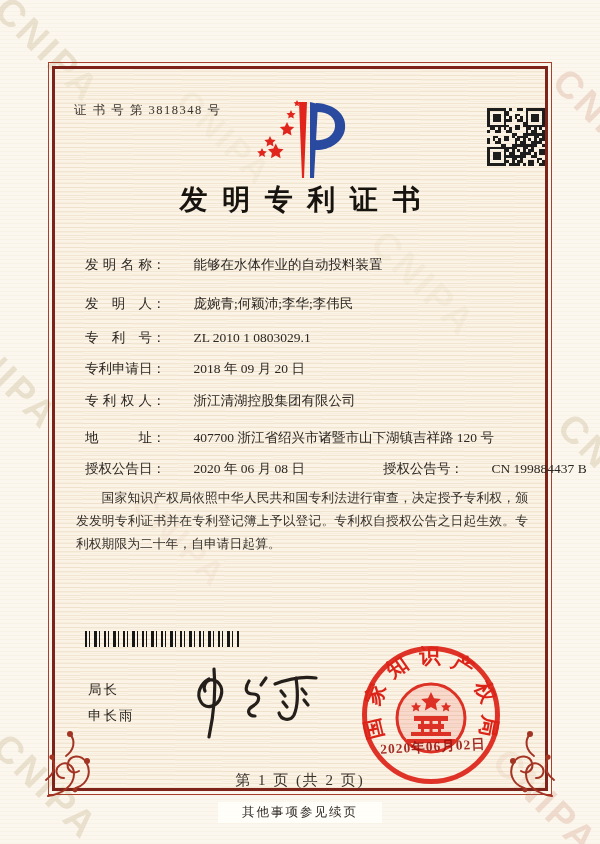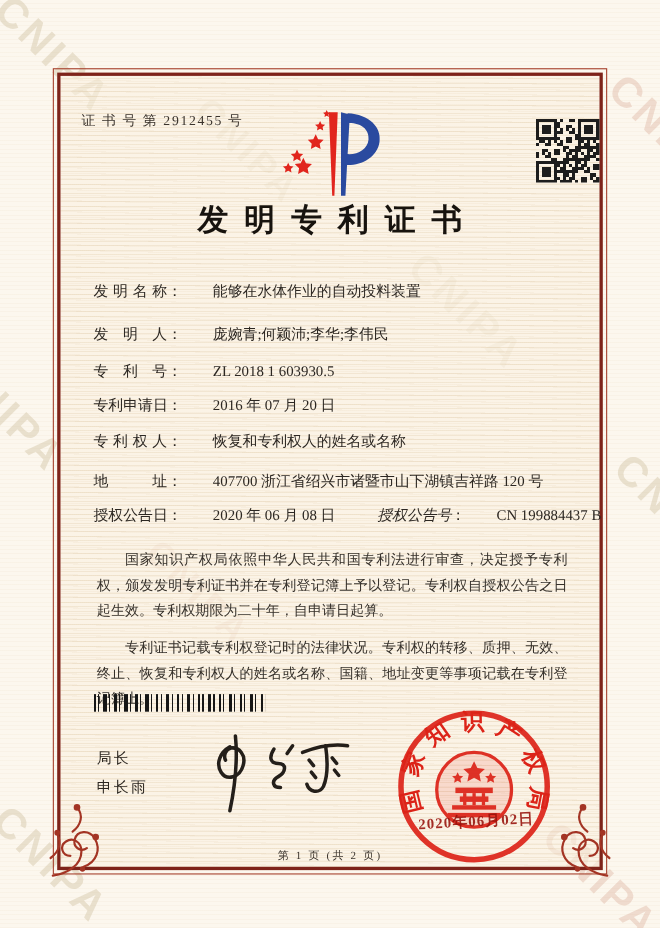--- a/index.html
+++ b/index.html
@@ -44,24 +44,24 @@
   .title{
     position:absolute;left:0;top:181px;width:600px;margin:0;text-align:center;
     font-size:28px;font-weight:700;color:#17130e;letter-spacing:.52em;text-indent:.52em;
   }
   
   .frow{position:absolute;left:85px;width:460px;font-size:13.5px;color:#2c2722;white-space:nowrap;}
   .flabel{display:inline-block;width:67px;vertical-align:top;font-size:13.5px;color:#2c2722;}
   .just{display:inline-flex;justify-content:space-between;}
   .fcolon{display:inline-block;margin-right:4px;}
   .fvalue{display:inline-block;padding-left:24px;}
-  .flabel2{display:inline-block;width:67px;margin-left:38px;font-style:italic;}
+  .flabel2{display:inline-block;width:67px;margin-left:78px;}
   
   .bodytext{position:absolute;left:76px;top:487px;width:452px;font-size:12.8px;line-height:1.78;color:#35302a;text-align:justify;}
-  .bodytext p{margin:12px;text-indent:2em;font-family:Liberation Mono, monospace;}
+  .bodytext p{margin:0;text-indent:2em;}
   
   .barcode{
     position:absolute;left:85px;top:631px;width:156px;height:16px;
     background-image:repeating-linear-gradient(90deg,#161616 0 2px,rgba(0,0,0,0) 2px 4px,#161616 4px 5px,rgba(0,0,0,0) 5px 9px,#161616 9px 12px,rgba(0,0,0,0) 12px 14px,#161616 14px 15px,rgba(0,0,0,0) 15px 19px);
   }
   
   .sign-title{position:absolute;left:88px;top:681px;font-size:13.5px;font-weight:400;color:#2b2620;letter-spacing:2px;}
   .sign-name{position:absolute;left:88px;top:707px;font-size:13.5px;font-weight:400;color:#2b2620;letter-spacing:2px;}
   .signature{position:absolute;left:175px;top:663px;width:150px;height:82px;}
   
@@ -70,21 +70,21 @@
     position:absolute;left:0;top:0;width:128px;height:128px;border:5px solid rgba(220,35,24,.92);
     border-radius:50%;box-sizing:content-box;
   }
   .seal-svg{position:absolute;left:0;top:0;width:138px;height:138px;}
   .seal-date{
     position:absolute;left:-4px;top:92px;width:150px;text-align:center;
     font-size:13.5px;font-weight:700;color:rgba(150,16,10,.88);letter-spacing:1px;
     transform:rotate(-3deg);white-space:nowrap;
   }
   
-  .pagenum{position:absolute;left:0;top:771px;width:600px;text-align:center;font-size:10px;color:#3a332c;letter-spacing:2px;}
+  .pagenum{position:absolute;left:0;top:771px;width:600px;text-align:center;font-size:15px;color:#3a332c;letter-spacing:2px;}
   .contnote{
     position:absolute;left:218px;top:802px;width:164px;height:21px;line-height:21px;text-align:center;
     font-size:12.5px;color:#2f2a24;letter-spacing:2px;background:rgba(255,254,249,.9);
   }
 </style>
 </head>
 <body>
 
 <div class="paper">
 
@@ -127,21 +127,21 @@
       </g>
       <g fill="#a33424">
         <circle cx="30" cy="6" r="3"></circle>
           <circle cx="12" cy="29" r="2.6"></circle>
         <circle cx="47" cy="33" r="3"></circle>
           <circle cx="35" cy="62" r="2.4"></circle>
       </g>
     </svg>
   </div>
 
-  <div class="cert-no">证 书 号 第 2912455 号</div>
+  <div class="cert-no">证 书 号 第 3818348 号</div>
 
   <div class="qr"><svg viewBox="0 0 21 21" width="100%" height="100%" shape-rendering="crispEdges" fill="#1d1d1d">
         <rect x="0" y="0" width="1" height="1"></rect>
         <rect x="1" y="0" width="1" height="1"></rect>
         <rect x="2" y="0" width="1" height="1"></rect>
         <rect x="3" y="0" width="1" height="1"></rect>
         <rect x="4" y="0" width="1" height="1"></rect>
         <rect x="5" y="0" width="1" height="1"></rect>
         <rect x="6" y="0" width="1" height="1"></rect>
         <rect x="8" y="0" width="1" height="1"></rect>
@@ -423,58 +423,57 @@
         <span>发</span>
         <span>明</span>
         <span>人</span>
       </span><span class="fcolon">：</span><span class="fvalue">庞婉青;何颖沛;李华;李伟民</span>
   </div>
   <div class="frow" style="top:329px;">
     <span class="flabel just">
         <span>专</span>
         <span>利</span>
         <span>号</span>
-      </span><span class="fcolon">：</span><span class="fvalue">ZL 2018 1 603930.5</span>
+      </span><span class="fcolon">：</span><span class="fvalue">ZL 2010 1 0803029.1</span>
   </div>
   <div class="frow" style="top:360px;">
     <span class="flabel just">
         <span>专</span>
         <span>利</span>
         <span>申</span>
         <span>请</span>
         <span>日</span>
-      </span><span class="fcolon">：</span><span class="fvalue">2016 年 07 月 20 日</span>
+      </span><span class="fcolon">：</span><span class="fvalue">2018 年 09 月 20 日</span>
   </div>
   <div class="frow" style="top:392px;">
     <span class="flabel just">
         <span>专</span>
         <span>利</span>
         <span>权</span>
         <span>人</span>
-      </span><span class="fcolon">：</span><span class="fvalue">恢复和专利权人的姓名或名称</span>
+      </span><span class="fcolon">：</span><span class="fvalue">浙江清湖控股集团有限公司</span>
   </div>
   <div class="frow" style="top:429px;">
     <span class="flabel just">
         <span>地</span>
         <span>址</span>
       </span><span class="fcolon">：</span><span class="fvalue">407700 浙江省绍兴市诸暨市山下湖镇吉祥路 120 号</span>
   </div>
   <div class="frow" style="top:460px;">
     <span class="flabel just">
         <span>授</span>
         <span>权</span>
         <span>公</span>
         <span>告</span>
         <span>日</span>
       </span><span class="fcolon">：</span><span class="fvalue">2020 年 06 月 08 日</span><span class="flabel flabel2 just"><span>授</span><span>权</span><span>公</span><span>告</span><span>号</span></span><span class="fcolon">：</span><span class="fvalue">CN 199884437 B</span>
   </div>
 
   <div class="bodytext">
     <p>国家知识产权局依照中华人民共和国专利法进行审查，决定授予专利权，颁发发明专利证书并在专利登记簿上予以登记。专利权自授权公告之日起生效。专利权期限为二十年，自申请日起算。</p>
-    <p>专利证书记载专利权登记时的法律状况。专利权的转移、质押、无效、终止、恢复和专利权人的姓名或名称、国籍、地址变更等事项记载在专利登记簿上。</p>
   </div>
 
   <div class="barcode"></div>
 
   <div class="sign-title">局长</div>
   <div class="sign-name">申长雨</div>
   <div class="signature">
     <svg viewBox="0 0 150 80" width="150" height="80">
       <g stroke="#241f1a" stroke-width="3.2" fill="none" stroke-linecap="round" stroke-linejoin="round">
         <path d="M34 16 C25 21 21 31 26 39 C31 47 43 44 46 33 C49 23 42 16 35 17 C30 18 28 24 30 28"></path>
@@ -515,14 +514,15 @@
           <rect x="-10" y="3" width="3" height="11"></rect>
             <rect x="7" y="3" width="3" height="11"></rect>
             <rect x="-1.5" y="3" width="3" height="11"></rect>
         </g>
       </g>
     </svg>
     <div class="seal-date">2020年06月02日</div>
   </div>
 
   <div class="pagenum">第 1 页 (共 2 页)</div>
+  <div class="contnote">其他事项参见续页</div>
 
 </div>
 
 </body></html>

